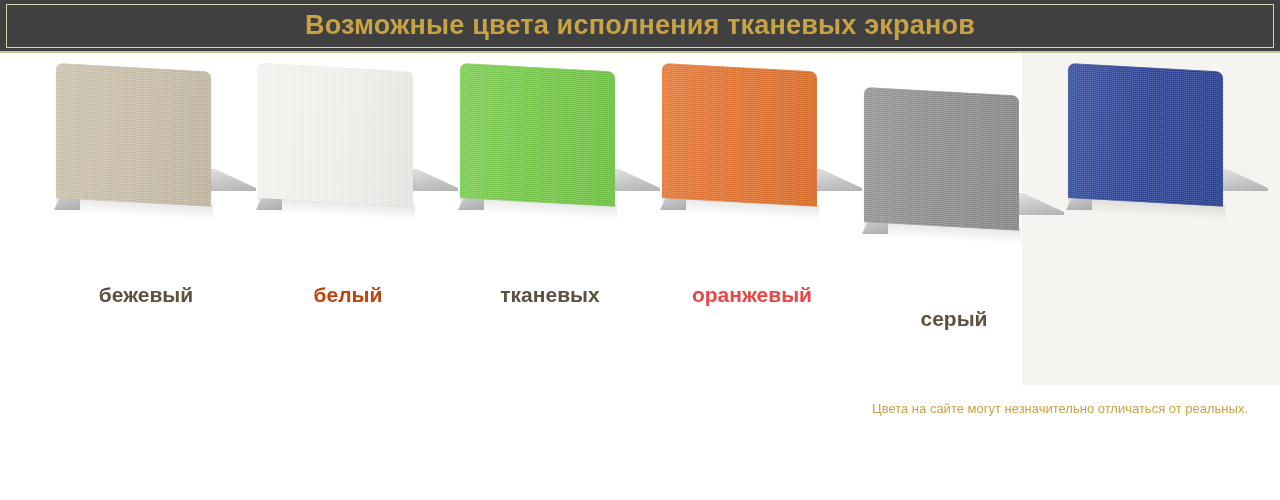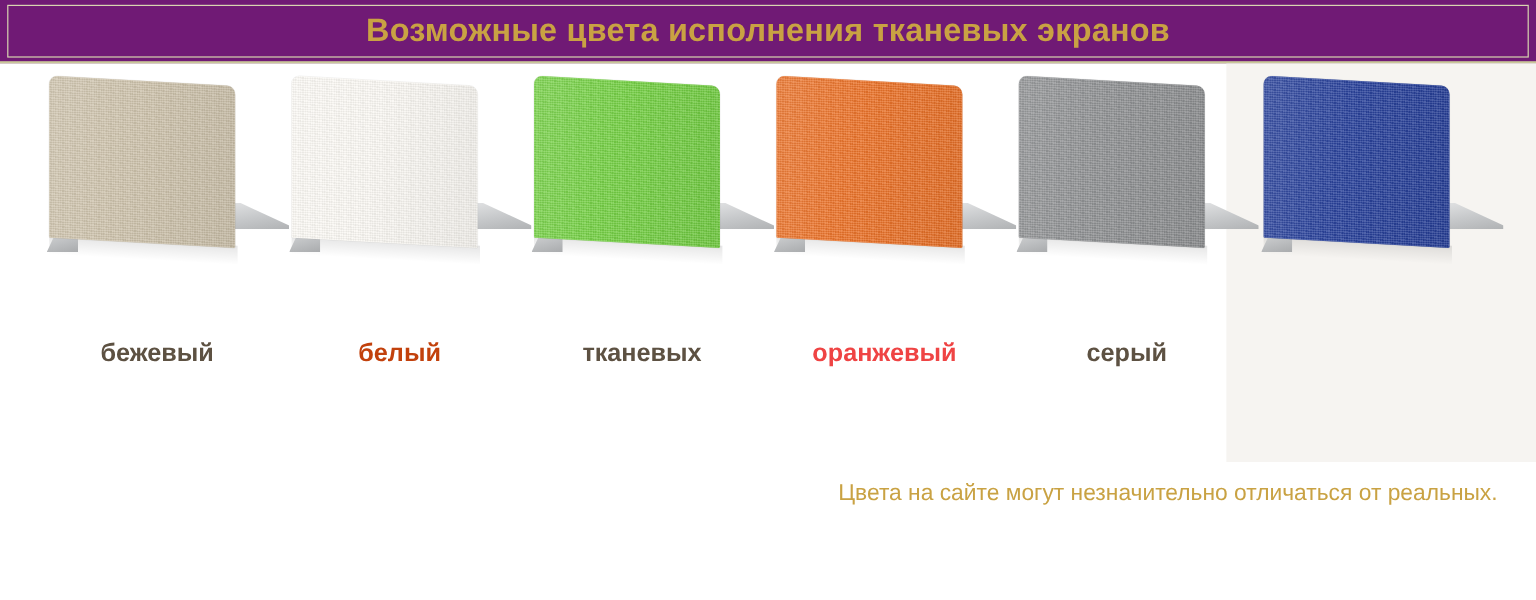--- a/index.html
+++ b/index.html
@@ -15,21 +15,21 @@
     position: relative;
   }
 
   
   .header-banner {
     position: absolute;
     left: 0;
     top: 0;
     width: 1280px;
     height: 53px;
-    background: #701a75;
+    background: #404040;
     border-bottom: 2px solid #c9c79a;
     box-sizing: border-box;
   }
   .header-banner::before {
     content: "";
     position: absolute;
     left: 6px;
     top: 4px;
     right: 6px;
     bottom: 3px;
@@ -66,21 +66,21 @@
     left: 1022px;
     top: 0;
     width: 258px;
     height: 332px;
     background: #f6f4f1;
   }
 
   
   .screen-row {
     position: absolute;
-    left: 1px;
+    left: 16px;
     top: 0;
     width: 1045px;
     height: 260px;
     padding-left: 48px;
   }
 
   .screen-cell {
     position: absolute;
     top: 0;
     width: 200px;
@@ -168,21 +168,21 @@
     white-space: nowrap;
   }
 
   
   .footer-note {
     position: absolute;
     left: 0;
     top: 348px;
     width: 1248px;
     text-align: right;
-    font-size: 19px;
+    font-size: 13px;
     color: #c9a243;
     white-space: nowrap;
   }
 </style>
 </head>
 <body>
 
 <div class="header-banner">
   <div class="header-title">Возможные цвета исполнения тканевых экранов</div>
 </div>
@@ -211,21 +211,21 @@
         <div class="board" style="background: rgb(115, 207, 67);"></div>
         <div class="color-label" style="color: rgb(93, 81, 66);">тканевых</div>
       </div>
       <div class="screen-cell" style="left: 636px;">
         <div class="base-shadow"></div>
         <div class="foot-right"></div>
         <div class="foot-left"></div>
         <div class="board" style="background: rgb(234, 113, 39);"></div>
         <div class="color-label" style="color: #ef4444;">оранжевый</div>
       </div>
-      <div class="screen-cell" style="left: 838px;">
+      <div class="screen-cell" style="left: 838px; margin-top: 24px;">
         <div class="base-shadow"></div>
         <div class="foot-right"></div>
         <div class="foot-left"></div>
         <div class="board" style="background: rgb(142, 144, 146);"></div>
         <div class="color-label" style="color: rgb(93, 81, 66);">серый</div>
       </div>
       <div class="screen-cell" style="left: 1042px;">
         <div class="base-shadow"></div>
         <div class="foot-right"></div>
         <div class="foot-left"></div>

